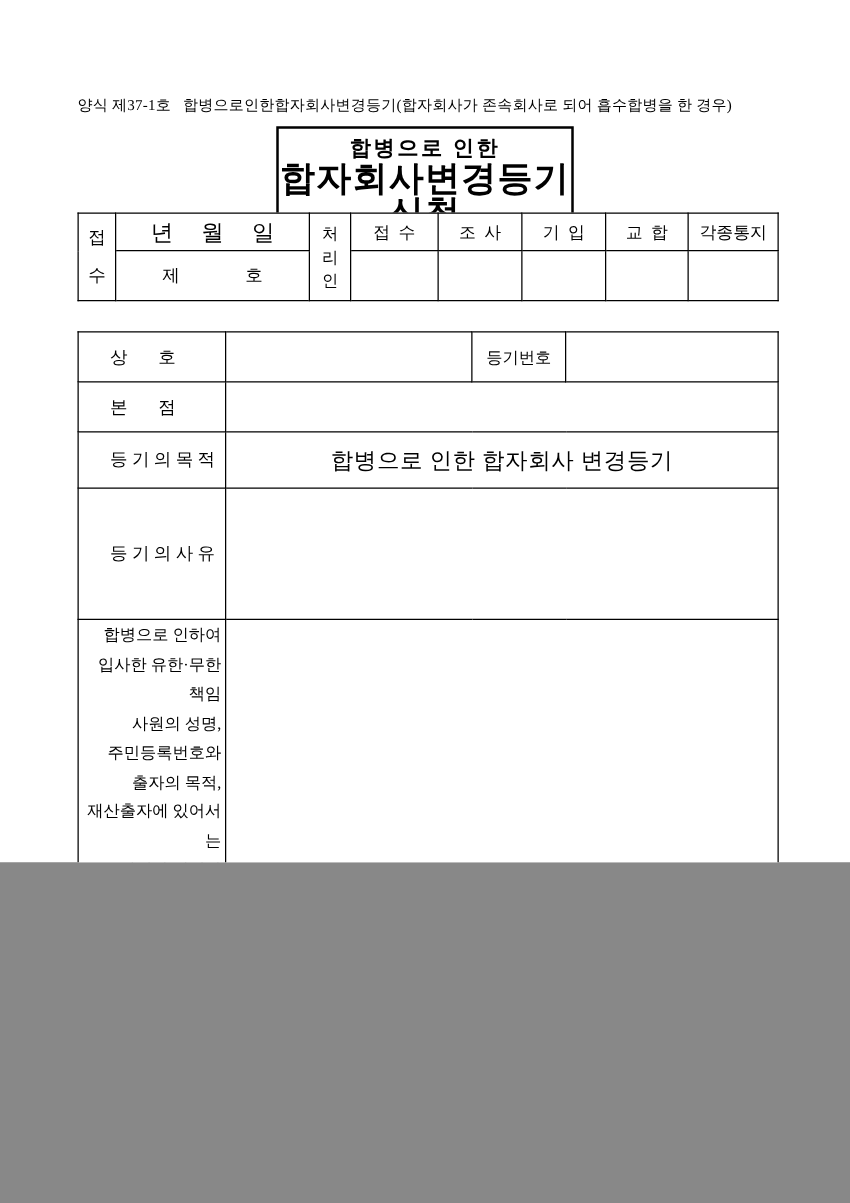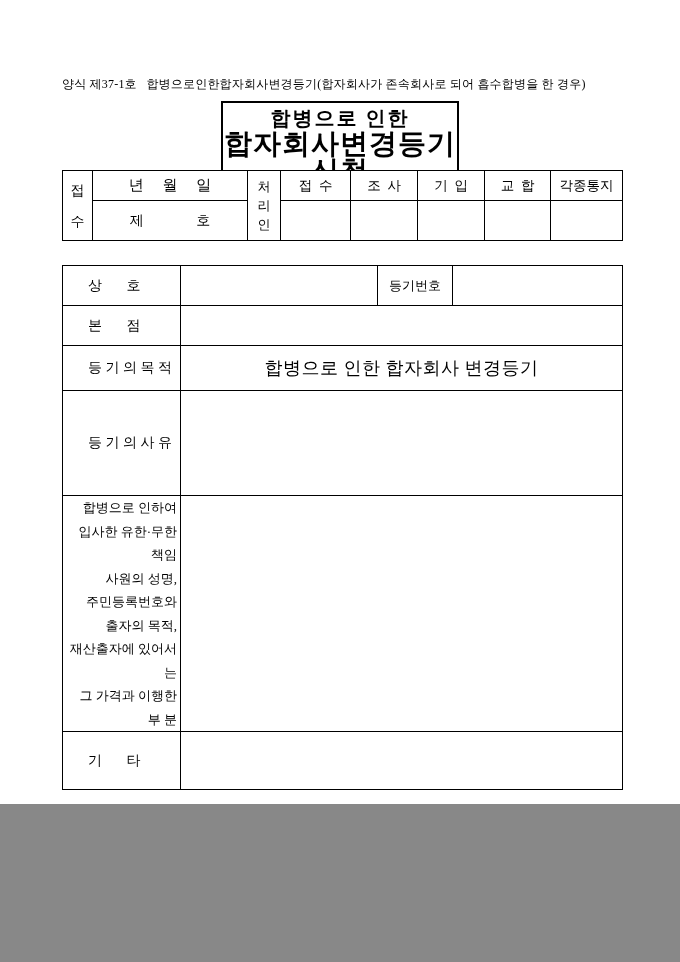--- a/index.html
+++ b/index.html
@@ -1,40 +1,40 @@
 <!DOCTYPE html>
 <html><head>
 <meta charset="utf-8">
 <style>
   * { margin:0; padding:0; box-sizing:border-box; }
   html,body { background:#888; }
   body { font-family:"Liberation Serif","DejaVu Serif",serif; color:#000; }
   .page {
-    position:relative; width:680px; height:804px; background:#fff;
+    position:relative; width:680px; height:690px; background:#fff;
     margin:0 auto; overflow:hidden;
   }
   .form-line {
     position:absolute; left:62px; top:76px; width:570px;
     font-size:12px; letter-spacing:0.2px; white-space:pre;
   }
   .title-box {
     position:absolute; left:221px; top:101px; width:238px;
     border:2px solid #000; text-align:center; padding:4px 0 6px 0;
     background:#fff;
   }
-  .title-line1 { font-size:20px; font-weight:bold; letter-spacing:2px; line-height:23px; }
+  .title-line1 { font-size:17px; font-weight:bold; letter-spacing:2px; line-height:23px; }
   .title-line2 { font-size:28px; font-weight:bold; letter-spacing:1px; line-height:27px; }
 
   table { border-collapse:collapse; position:absolute; left:62px; table-layout:fixed; background:#fff; }
   td { border:1px solid #000; font-size:14px; vertical-align:middle; overflow:hidden; }
 
   .receipt-table { top:170px; width:560px; }
   .receipt-table .vtext  { white-space:pre-line; text-align:center; line-height:31px; font-size:14px; }
   .receipt-table .vtext3 { white-space:pre-line; text-align:center; line-height:19px; font-size:13px; }
-  .receipt-table .date-cell { text-align:center; white-space:pre; font-size:15px; }
+  .receipt-table .date-cell { text-align:center; white-space:pre; font-size:18px; }
   .receipt-table .num-cell  { text-align:center; white-space:pre; font-size:14px; }
   .receipt-table .hdr { text-align:center; white-space:pre; font-size:13.5px; }
 
   .main-table { top:265px; width:560px; }
   .main-table td.label {
     padding-left:25px; white-space:pre; font-size:14px; text-align:left;
   }
   .main-table td.label-center {
     text-align:right; white-space:pre-line; font-size:13px; line-height:23.5px; padding:0 3px;
   }

